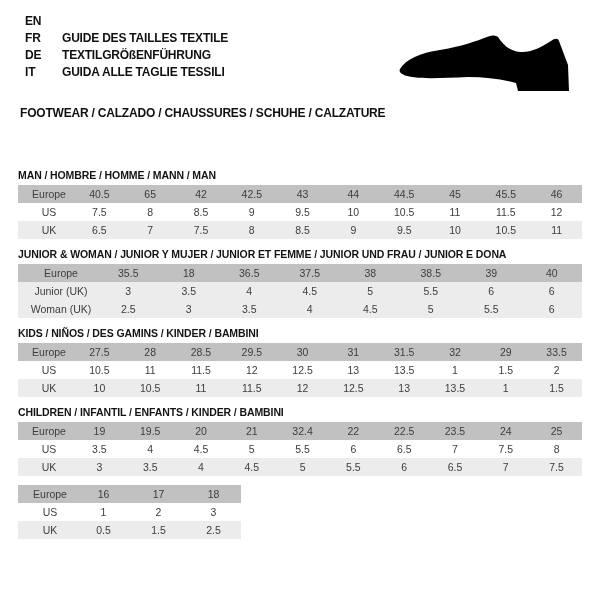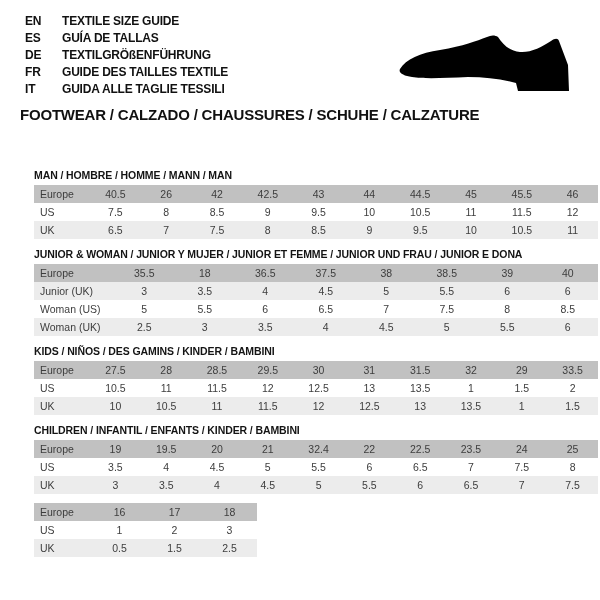--- a/index.html
+++ b/index.html
@@ -5,56 +5,51 @@
   html,body{margin:0;padding:0;background:#fff;}
   .page{
     position:relative;width:600px;height:600px;background:#ffffff;overflow:hidden;
     font-family:"Liberation Sans",sans-serif;color:#111;
   }
   
   .langs{position:absolute;left:25px;top:12px;}
   .lang-row{display:flex;height:17px;align-items:center;font-weight:bold;font-size:12px;letter-spacing:-0.2px;}
   .lang-code{width:37px;flex:0 0 37px;}
   
-  .category{position:absolute;left:20px;top:106px;font-weight:bold;font-size:15px;letter-spacing:-0.2px;white-space:nowrap;}
+  .category{position:absolute;left:20px;top:106px;font-weight:bold;font-size:12px;letter-spacing:-0.2px;white-space:nowrap;}
   
   .shoe{position:absolute;left:396px;top:27px;width:180px;height:68px;}
   
-  .tables{position:absolute;left:34px;top:169px;width:564px;}
+  .tables{position:absolute;left:18px;top:169px;width:564px;}
   .section{margin:0 0 9px 0;}
   .section-title{font-weight:bold;font-size:10.5px;letter-spacing:-0.1px;margin:0 0 4px 0;color:#141414;white-space:nowrap;}
   table{border-collapse:collapse;table-layout:fixed;font-size:10.5px;color:#3d3d3d;}
   table.full{width:564px;}
   table.narrow{width:223px;}
   td,th{height:18px;padding:0;font-weight:normal;text-align:center;vertical-align:middle;}
-  th.lbl{text-align:left;padding-left:6px;}
+  th.lbl{text-align:center;padding-left:6px;}
   tr.head{background:var(--header-row-bg,#c1c1c1);}
   tr.alt{background:var(--alt-row-bg,#ececec);}
 </style>
 </head>
 <body>
 
 <div class="page">
 
   <div class="langs">
       <div class="lang-row">
         <span class="lang-code">EN</span>
-        <span class="lang-label">TEXTILE SIZE GUIDE</span>
       </div>
       <div class="lang-row">
-        <span class="lang-code">ES</span>
-        <span class="lang-label">GUÍA DE TALLAS</span>
+        <span class="lang-code">FR</span>
+        <span class="lang-label">GUIDE DES TAILLES TEXTILE</span>
       </div>
       <div class="lang-row">
         <span class="lang-code">DE</span>
         <span class="lang-label">TEXTILGRÖßENFÜHRUNG</span>
-      </div>
-      <div class="lang-row">
-        <span class="lang-code">FR</span>
-        <span class="lang-label">GUIDE DES TAILLES TEXTILE</span>
       </div>
       <div class="lang-row">
         <span class="lang-code">IT</span>
         <span class="lang-label">GUIDA ALLE TAGLIE TESSILI</span>
       </div>
     </div>
 
   <svg class="shoe" viewBox="0 0 180 68" xmlns="http://www.w3.org/2000/svg" aria-hidden="true">
     <path fill="#000000" d="M 4,42
          C 10,32 24,26 44,23
@@ -88,21 +83,21 @@
             <col>
             <col>
             <col>
             <col>
             <col>
           </colgroup>
           <tbody>
             <tr class="head">
               <th class="lbl">Europe</th>
               <td>40.5</td>
-              <td>26</td>
+              <td>65</td>
               <td>42</td>
               <td>42.5</td>
               <td>43</td>
               <td>44</td>
               <td>44.5</td>
               <td>45</td>
               <td>45.5</td>
               <td>46</td>
             </tr>
             <tr>
@@ -164,31 +159,20 @@
               <th class="lbl">Junior (UK)</th>
               <td>3</td>
               <td>3.5</td>
               <td>4</td>
               <td>4.5</td>
               <td>5</td>
               <td>5.5</td>
               <td>6</td>
               <td>6</td>
             </tr>
-            <tr>
-              <th class="lbl">Woman (US)</th>
-              <td>5</td>
-              <td>5.5</td>
-              <td>6</td>
-              <td>6.5</td>
-              <td>7</td>
-              <td>7.5</td>
-              <td>8</td>
-              <td>8.5</td>
-            </tr>
             <tr class="alt">
               <th class="lbl">Woman (UK)</th>
               <td>2.5</td>
               <td>3</td>
               <td>3.5</td>
               <td>4</td>
               <td>4.5</td>
               <td>5</td>
               <td>5.5</td>
               <td>6</td>

